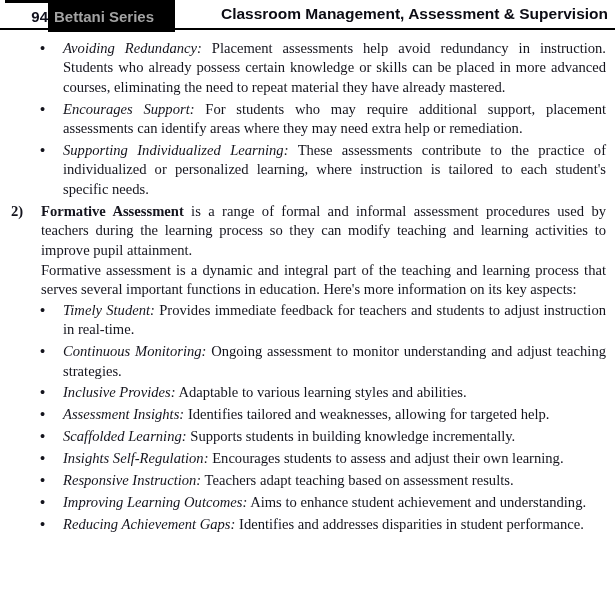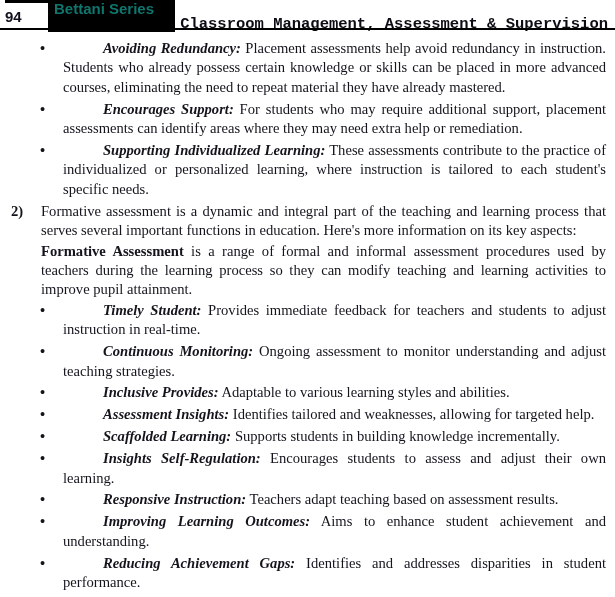--- a/index.html
+++ b/index.html
@@ -17,57 +17,57 @@
   .header { position: relative; height: 31px; }
   .header-rule {
     position: absolute; left: 0; top: 28px;
     width: 615px; height: 2px; background: #000;
   }
   .pagenum-box {
     position: absolute; left: 5px; top: 0;
     width: 43px; height: 27px;
     border-top: 3px solid #000;
     background: #fff;
-    display: flex; align-items: center; justify-content: flex-start;
+    display: flex; align-items: center; justify-content: flex-end;
     font-family: "Liberation Sans", sans-serif;
     font-weight: bold; font-size: 15px; color: #10101c;
   }
   .series-box {
     position: absolute; left: 48px; top: 0;
     width: 127px; height: 32px;
-    background: #000; color: #0f766e;
-    display: flex; 
+    background: #000; color: #a3a3a3;
+    display: flex; align-items: center;
     padding-left: 6px; box-sizing: border-box;
     font-family: "Liberation Sans", sans-serif;
     font-weight: bold; font-size: 15px;
   }
   .header-title {
-    position: absolute; right: 7px; top: 15px;
-    font-family: Liberation Mono, monospace;
+    position: absolute; right: 7px; top: 5px;
+    font-family: Liberation Sans, sans-serif;
     font-weight: bold; font-size: 15.5px; color: #0c0c14;
     white-space: nowrap;
   }
 
   
   .content {
     padding: 8px 9px 0 10px;
     font-size: 14.6px;
     line-height: 19.4px;
     text-align: justify;
   }
   .bullet-item {
     position: relative;
     padding-left: 53px;
     margin-bottom: 2.5px;
   }
   .bullet-marker {
     position: absolute; left: 30px; top: 0;
     font-weight: bold;
   }
-  .item-heading { font-weight: bold; font-style: italic; margin-left: 40px; }
+  .item-heading { font-weight: normal; font-style: italic; }
   .numbered-item {
     position: relative;
     padding-left: 31px;
     margin-bottom: 1px;
   }
   .number-marker {
     position: absolute; left: 1px; top: 0;
     font-weight: bold;
   }
   .lead-bold { font-weight: bold; }
@@ -102,22 +102,22 @@
       <span>For students who may require additional support, placement assessments can identify areas where they may need extra help or remediation.</span>
     </div>
     <div class="bullet-item">
       <span class="bullet-marker">•</span>
       <span class="item-heading">Supporting Individualized Learning:</span> 
       <span>These assessments contribute to the practice of individualized or personalized learning, where instruction is tailored to each student's specific needs.</span>
     </div>
 
     <div class="numbered-item">
       <span class="number-marker">2)</span>
+      <div class="para"><span class="lead-bold">Formative Assessment</span><span> is a range of formal and informal assessment procedures used by teachers during the learning process so they can modify teaching and learning activities to improve pupil attainment.</span></div>
       <div class="para">Formative assessment is a dynamic and integral part of the teaching and learning process that serves several important functions in education. Here's more information on its key aspects:</div>
-      <div class="para"><span class="lead-bold">Formative Assessment</span><span> is a range of formal and informal assessment procedures used by teachers during the learning process so they can modify teaching and learning activities to improve pupil attainment.</span></div>
     </div>
 
     <div class="bullet-item">
       <span class="bullet-marker">•</span>
       <span class="item-heading">Timely Student:</span> 
       <span>Provides immediate feedback for teachers and students to adjust instruction in real-time.</span>
     </div>
     <div class="bullet-item">
       <span class="bullet-marker">•</span>
       <span class="item-heading">Continuous Monitoring:</span> 

